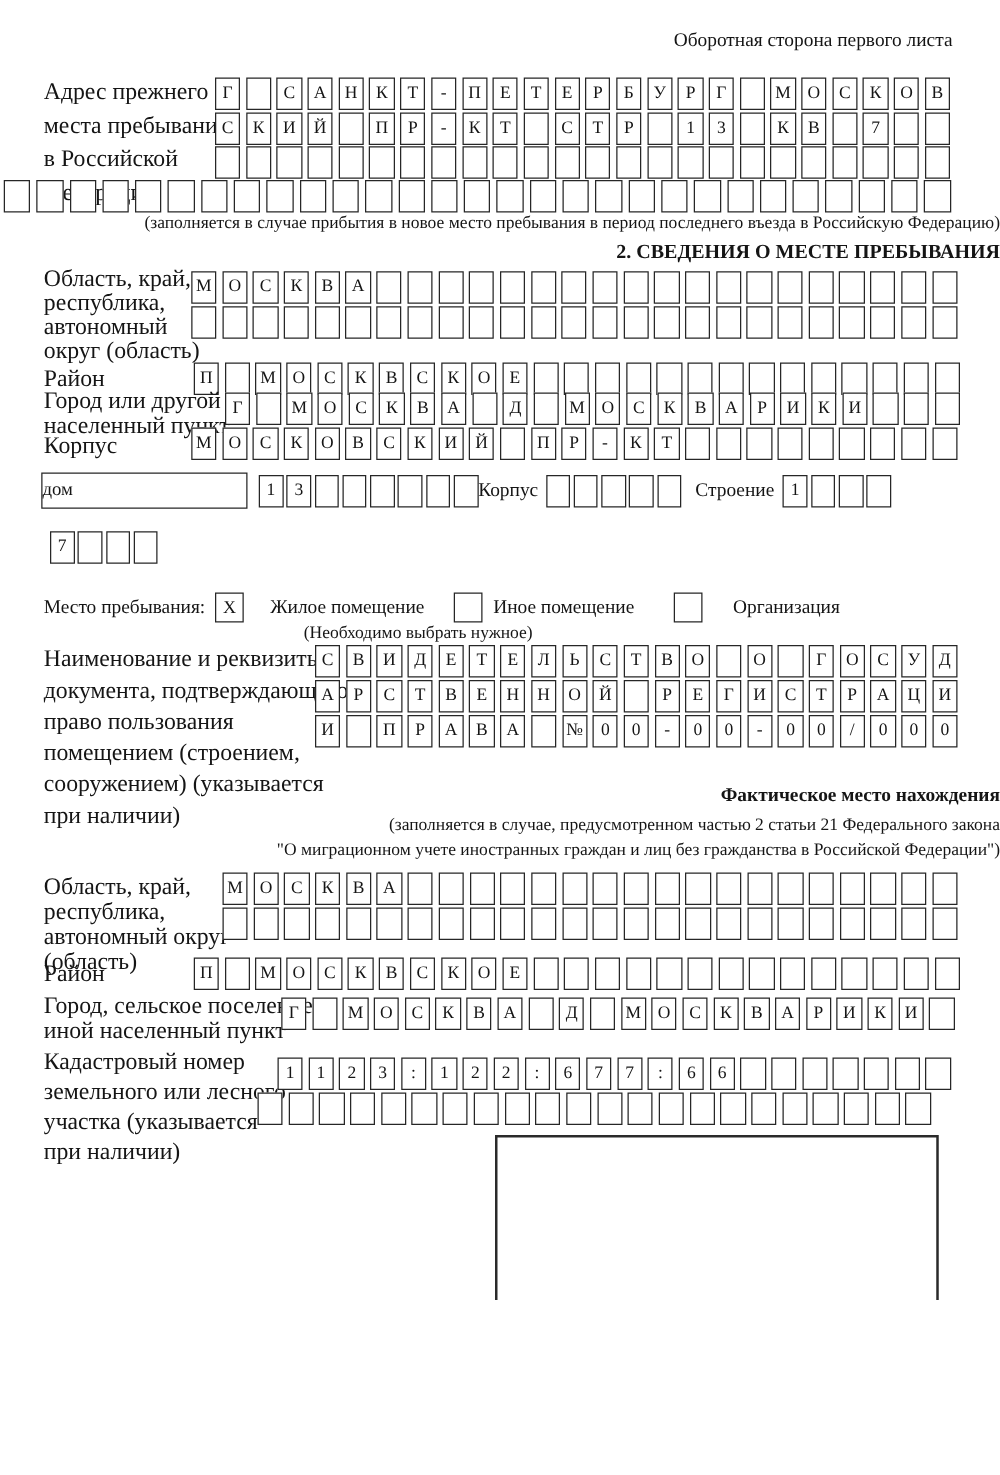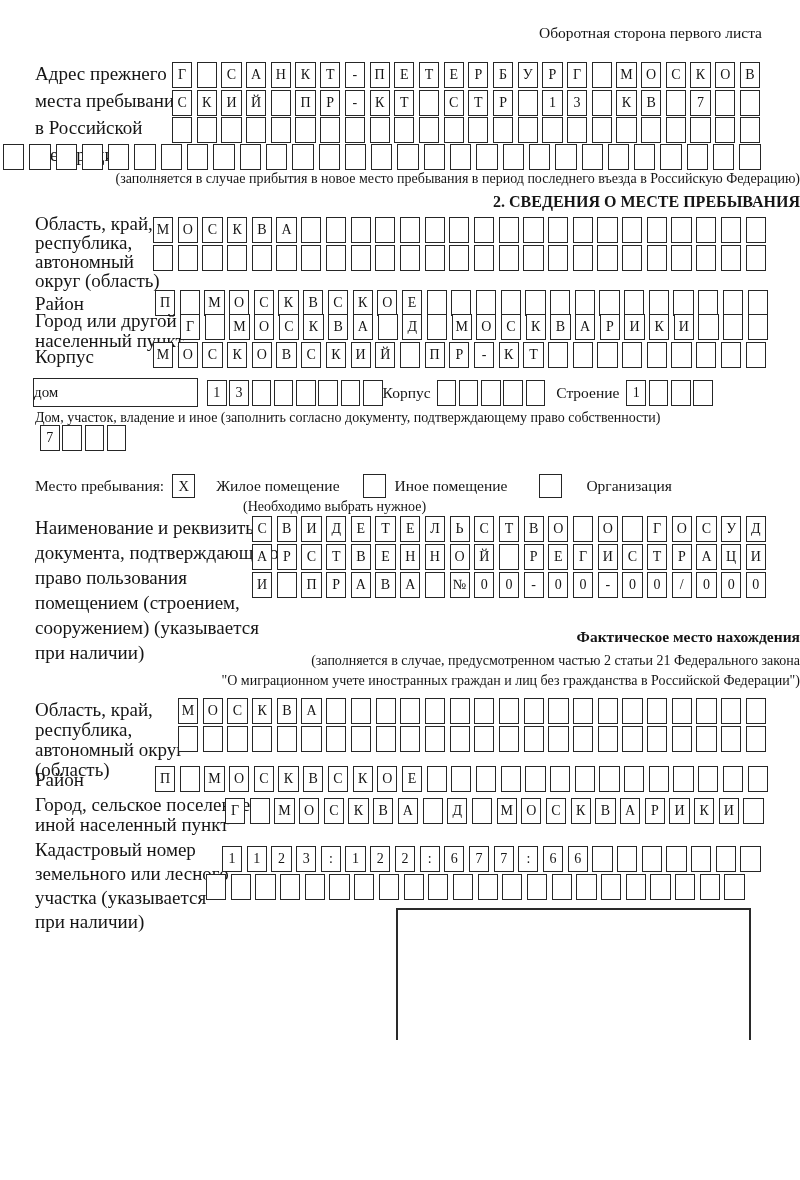--- a/index.html
+++ b/index.html
@@ -331,21 +331,20 @@
         <div class="cell"></div>
       </div>
     <span class="inline-lbl" style="margin-left:11px">Строение</span>
     <div class="cells tight" style="margin-left:7px">
         <div class="cell">1</div>
         <div class="cell"></div>
         <div class="cell"></div>
         <div class="cell"></div>
       </div>
   </div>
-  <div class="abs note" style="left:35px; top:410px">Дом, участок, владение и иное (заполнить согласно документу, подтверждающему право собственности)</div>
 
   <div class="abs flexrow" style="left:33px; top:425px">
     <div class="cells tight" style="margin-left:7px">
         <div class="cell">7</div>
         <div class="cell"></div>
         <div class="cell"></div>
         <div class="cell"></div>
       </div>
   </div>
 

